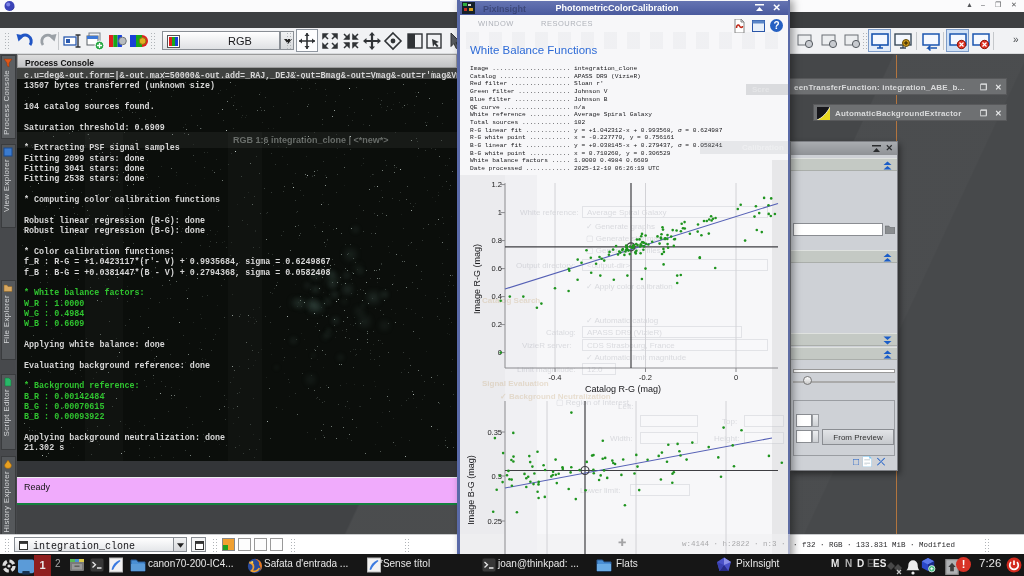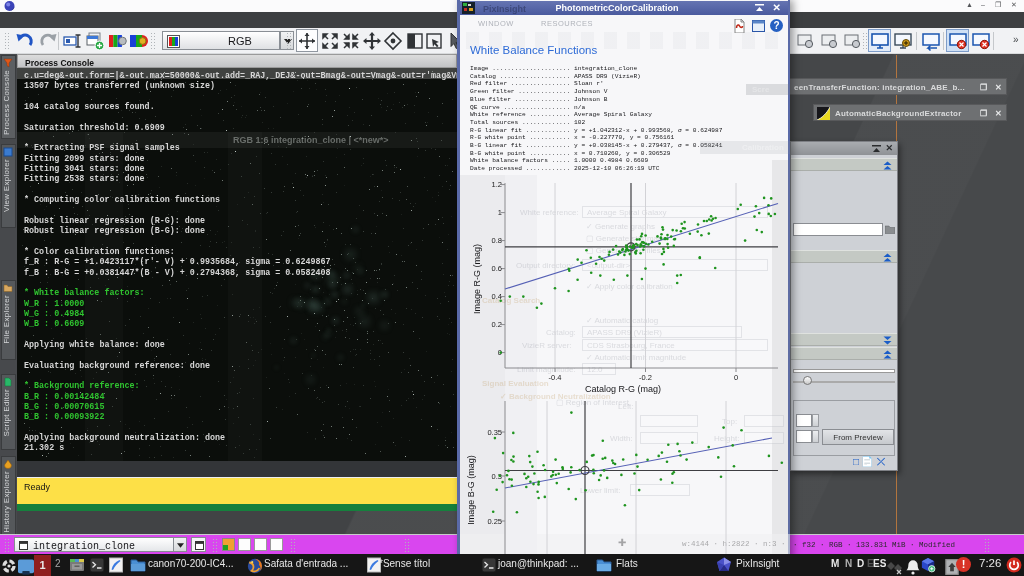--- a/index.html
+++ b/index.html
@@ -1263,22 +1263,22 @@
 327px 242px 0 0 rgba(212,232,222,0.45),
 290px 251px 0 0 rgba(212,232,222,0.33),
 326px 253px 0 0 rgba(212,232,222,0.40),
 309px 248px 0 0 rgba(212,232,222,0.53),
 367px 232px 0 0 rgba(212,232,222,0.43),
 357px 202px 0 0 rgba(212,232,222,0.49); }
   #context { left:7px; top:3px; font:bold 8.4px/10.35px "Liberation Mono", monospace;
     color:#d6d6d6; white-space:pre; }
   .grn { color:#2fc32f; }
   #constrip { left:0; top:407px; width:440px; height:16px; background:#333538; }
-  #readybar { left:0; top:423px; width:440px; height:34px; background:#fde047;
-    border-top:1px solid #ededee; border-bottom:7px solid #15803d;
+  #readybar { left:0; top:423px; width:440px; height:28px; background:#f0abfc;
+    border-top:1px solid #ededee; border-bottom:2px solid #15803d;
     font-size:9px; color:#141414; }
 
   
   .fbar { position:absolute; height:17px; background:#6e7072; border:1px solid #58595b;
     color:#d9dadb; font-size:8px; font-weight:bold; }
   .fbtn { position:absolute; top:4px; font-size:8px; color:#e8e9ea; }
 
   
   #rdlg { left:790px; top:141px; width:108px; height:330px; background:#ced1d6;
     border:1px solid #7e8085; box-shadow:2px 3px 6px rgba(0,0,0,0.45); }
@@ -1292,21 +1292,21 @@
     background:#f7f7f9; box-shadow:3px 0 8px rgba(0,0,0,0.4); }
   #gtitle { position:absolute; left:0; top:1px; width:328px; height:14px;
     background:linear-gradient(#6574b2,#4a5a9e); color:#fff; font-size:9px; font-weight:bold;
     text-align:center; line-height:14px; padding-right:14px; }
   .ghost { position:absolute; color:#b0b3ba; }
   .gfield { position:absolute; border:1px solid rgba(150,155,165,0.22); background:rgba(255,255,255,0.18); height:12px; }
   .gtext { position:absolute; font-size:8px; color:rgba(120,125,140,0.24); white-space:nowrap; }
   .gsec  { position:absolute; font-size:8px; font-weight:bold; color:rgba(190,150,90,0.26); white-space:nowrap; }
 
   
-  #botbar { left:0; top:534px; width:1024px; height:20px; background:#d946ef;
+  #botbar { left:0; top:534px; width:1024px; height:20px; background:#ffffff;
     border-top:1px solid #c9cbcd; z-index:4; }
   .bgrip { position:absolute; width:5px; height:14px; top:3px;
     background-image:radial-gradient(circle, #b0b4b8 35%, transparent 40%); background-size:3px 3px; }
 
   
   #taskbar { left:0; top:554px; width:1024px; height:22px; background:#161616; z-index:9; }
   .titem { position:absolute; top:0; height:22px; color:#e8e8e8; font-size:10px; }
   .tico16 { position:absolute; top:3px; width:16px; height:16px; }
 </style>
 </head>

